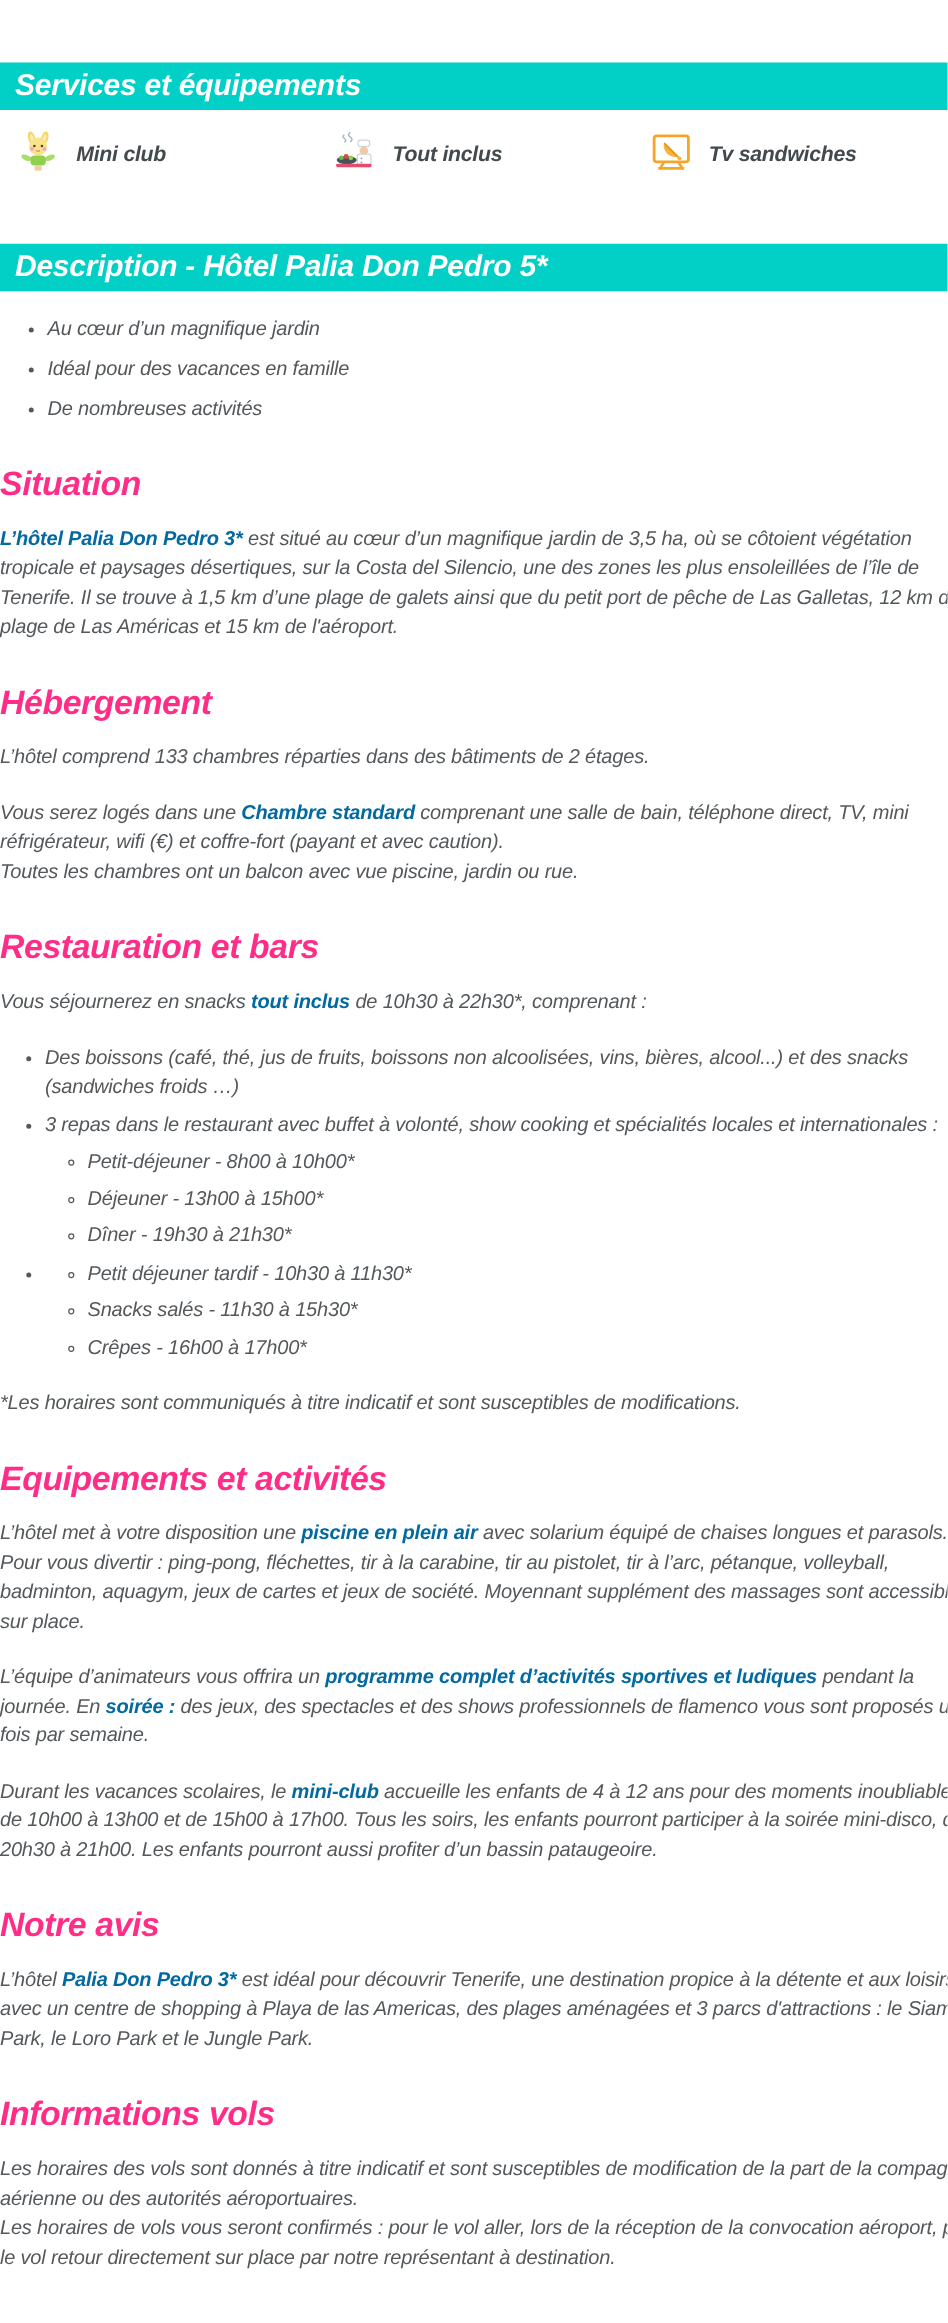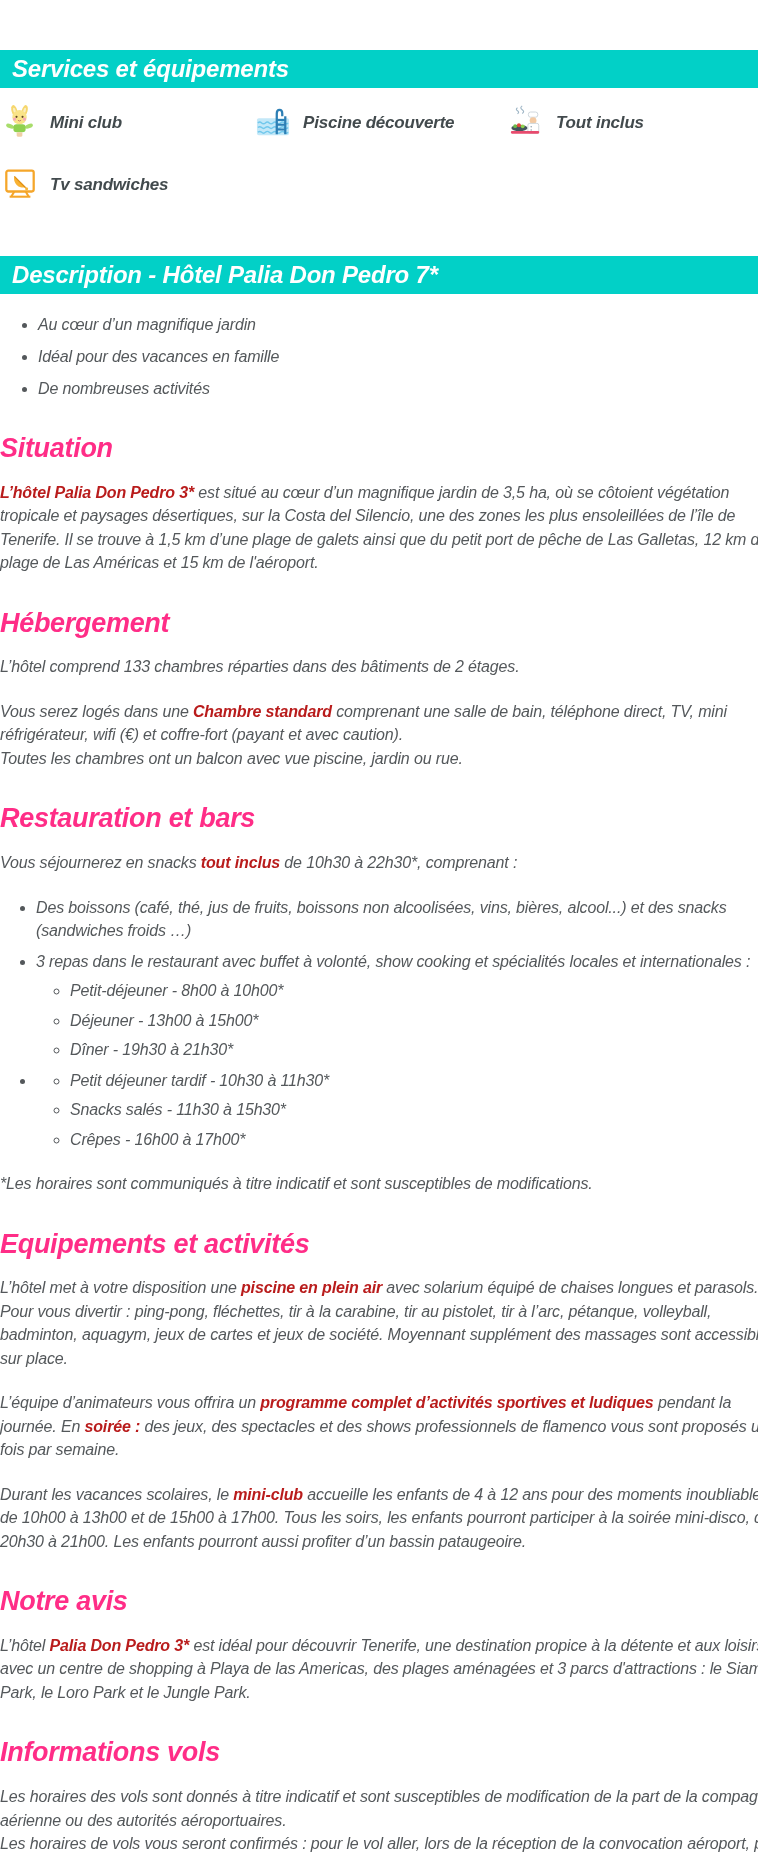--- a/index.html
+++ b/index.html
@@ -15,29 +15,29 @@
   }
   .bar h1{
     margin:0;font-size:24px;font-weight:700;font-style:italic;letter-spacing:-.2px;
   }
   .bar.second{margin-top:52px;}
   
   .svc-grid{
     display:grid;grid-template-columns:253px 253px 253px;
     margin:16px 0 0 0;row-gap:24px;
   }
-  .svc-item{display:flex;align-items:center;gap:13px;padding-left:3px;}
+  .svc-item{display:flex;align-items:center;gap:13px;padding-left:14px;}
   .svc-item svg{flex:0 0 auto;}
   .svc-label{
     font-size:17px;font-weight:700;font-style:italic;color:#424a4d;letter-spacing:-.2px;
   }
   
   .content{color:#54585b;font-style:italic;font-size:16px;letter-spacing:-.15px;}
   .content p{margin:0 0 21px 0;line-height:23.5px;white-space:pre-line;}
-  .content strong{font-weight:700;color:#b91c1c;}
+  .content strong{font-weight:700;color:#0369a1;}
   h2[data-name^="section-heading"]{
     color:#ff2d87;font-style:italic;font-weight:700;font-size:27px;
     margin:34px 0 17px 0;line-height:1.1;letter-spacing:-.3px;
   }
   ul.highlights{
     list-style:disc;margin:19px 0 0 0;padding:0 0 0 38px;
   }
   ul.highlights li{margin-bottom:9px;line-height:23px;font-size:16px;color:#54585b;font-style:italic;letter-spacing:-.15px;}
   .content ul.blist{list-style:disc;margin:0 0 21px 0;padding:0 0 0 36px;}
   .content ul.blist > li{margin-bottom:7px;line-height:23.5px;}
@@ -70,34 +70,20 @@
           <path d="M15.8 17.2 q1.7 1.6 3.4 0" stroke="#c9806b" stroke-width="1" fill="none"></path>
           <ellipse cx="7.5" cy="23.5" rx="4.4" ry="2.2" fill="#a8dd6b" transform="rotate(22 7.5 23.5)"></ellipse>
           <ellipse cx="27.5" cy="23.5" rx="4.4" ry="2.2" fill="#a8dd6b" transform="rotate(-22 27.5 23.5)"></ellipse>
           <rect x="11" y="21.5" width="13" height="8.5" rx="3.4" fill="#8fd14f"></rect>
           <rect x="14.5" y="30" width="6" height="4.6" rx="1.2" fill="#f0cfa6"></rect>
         </svg>
       </span>
       <span class="svc-label" data-name="service-label-mini-club">Mini club</span>
     </div>
 
-    <div class="svc-item" data-name="service-item-piscine">
-      <span data-name="pool-icon">
-        <svg width="34" height="34" viewBox="0 0 36 36">
-          <rect x="1" y="15" width="34" height="18" rx="2" fill="#c3e8f8"></rect>
-          <path d="M2 20 q2-2 4 0 t4 0 t4 0 t4 0 t4 0 t4 0 t4 0 t4 0" stroke="#72c8ec" stroke-width="1.5" fill="none"></path>
-          <path d="M2 25 q2-2 4 0 t4 0 t4 0 t4 0 t4 0 t4 0 t4 0 t4 0" stroke="#72c8ec" stroke-width="1.5" fill="none"></path>
-          <path d="M2 30 q2-2 4 0 t4 0 t4 0 t4 0 t4 0 t4 0 t4 0 t4 0" stroke="#72c8ec" stroke-width="1.5" fill="none"></path>
-          <path d="M22 32 V10 q0-3.8 2.9-3.8 q2.9 0 2.9 3.8 V13" stroke="#2d7fb5" stroke-width="2.4" fill="none"></path>
-          <path d="M31 32 V13" stroke="#2d7fb5" stroke-width="2.4" fill="none"></path>
-          <path d="M22 17 h9 M22 22 h9 M22 27 h9" stroke="#2d7fb5" stroke-width="2" fill="none"></path>
-        </svg>
-      </span>
-      <span class="svc-label" data-name="service-label-piscine">Piscine découverte</span>
-    </div>
 
     <div class="svc-item" data-name="service-item-tout-inclus">
       <span data-name="chef-all-inclusive-icon">
         <svg width="34" height="34" viewBox="0 0 36 36">
           <path d="M14 2 q-3 2 0 4 q3 2 0 4" stroke="#9fb6c6" stroke-width="1.2" fill="none"></path>
           <path d="M9 4 q-2.4 1.6 0 3.2 q2.4 1.6 0 3.2" stroke="#9fb6c6" stroke-width="1.2" fill="none"></path>
           <rect x="20.5" y="8.5" width="10" height="5.5" rx="2.4" fill="#ffffff" stroke="#ccd4da" stroke-width="1"></rect>
           <circle cx="25.5" cy="17.5" r="3.6" fill="#f3c9a2"></circle>
           <rect x="20" y="20.5" width="11.5" height="10.5" rx="2" fill="#ffffff" stroke="#ccd4da" stroke-width="1"></rect>
           <circle cx="23.5" cy="24" r=".8" fill="#8da0ac"></circle>
@@ -121,21 +107,21 @@
           <circle cx="25" cy="24" r="1.6" fill="#f9b233"></circle>
           <path d="M12 27 l-3 5 M24 27 l3 5" stroke="#f5a62a" stroke-width="2.2"></path>
           <path d="M7 32.5 h22" stroke="#f5a62a" stroke-width="2.2"></path>
         </svg>
       </span>
       <span class="svc-label" data-name="service-label-tv-satellite">Tv sandwiches</span>
     </div>
   </div>
 
   <div class="bar second" data-name="description-header-bar">
-    <h1 data-name="description-title">Description - Hôtel Palia Don Pedro 7*</h1>
+    <h1 data-name="description-title">Description - Hôtel Palia Don Pedro 5*</h1>
   </div>
 
   <div class="content" data-name="description-highlights-wrap">
     <ul class="highlights" data-name="highlights-list">
       <li data-name="highlight-item">Au cœur d’un magnifique jardin</li>
       <li data-name="highlight-item">Idéal pour des vacances en famille</li>
       <li data-name="highlight-item">De nombreuses activités</li>
     </ul>
   </div>
 

